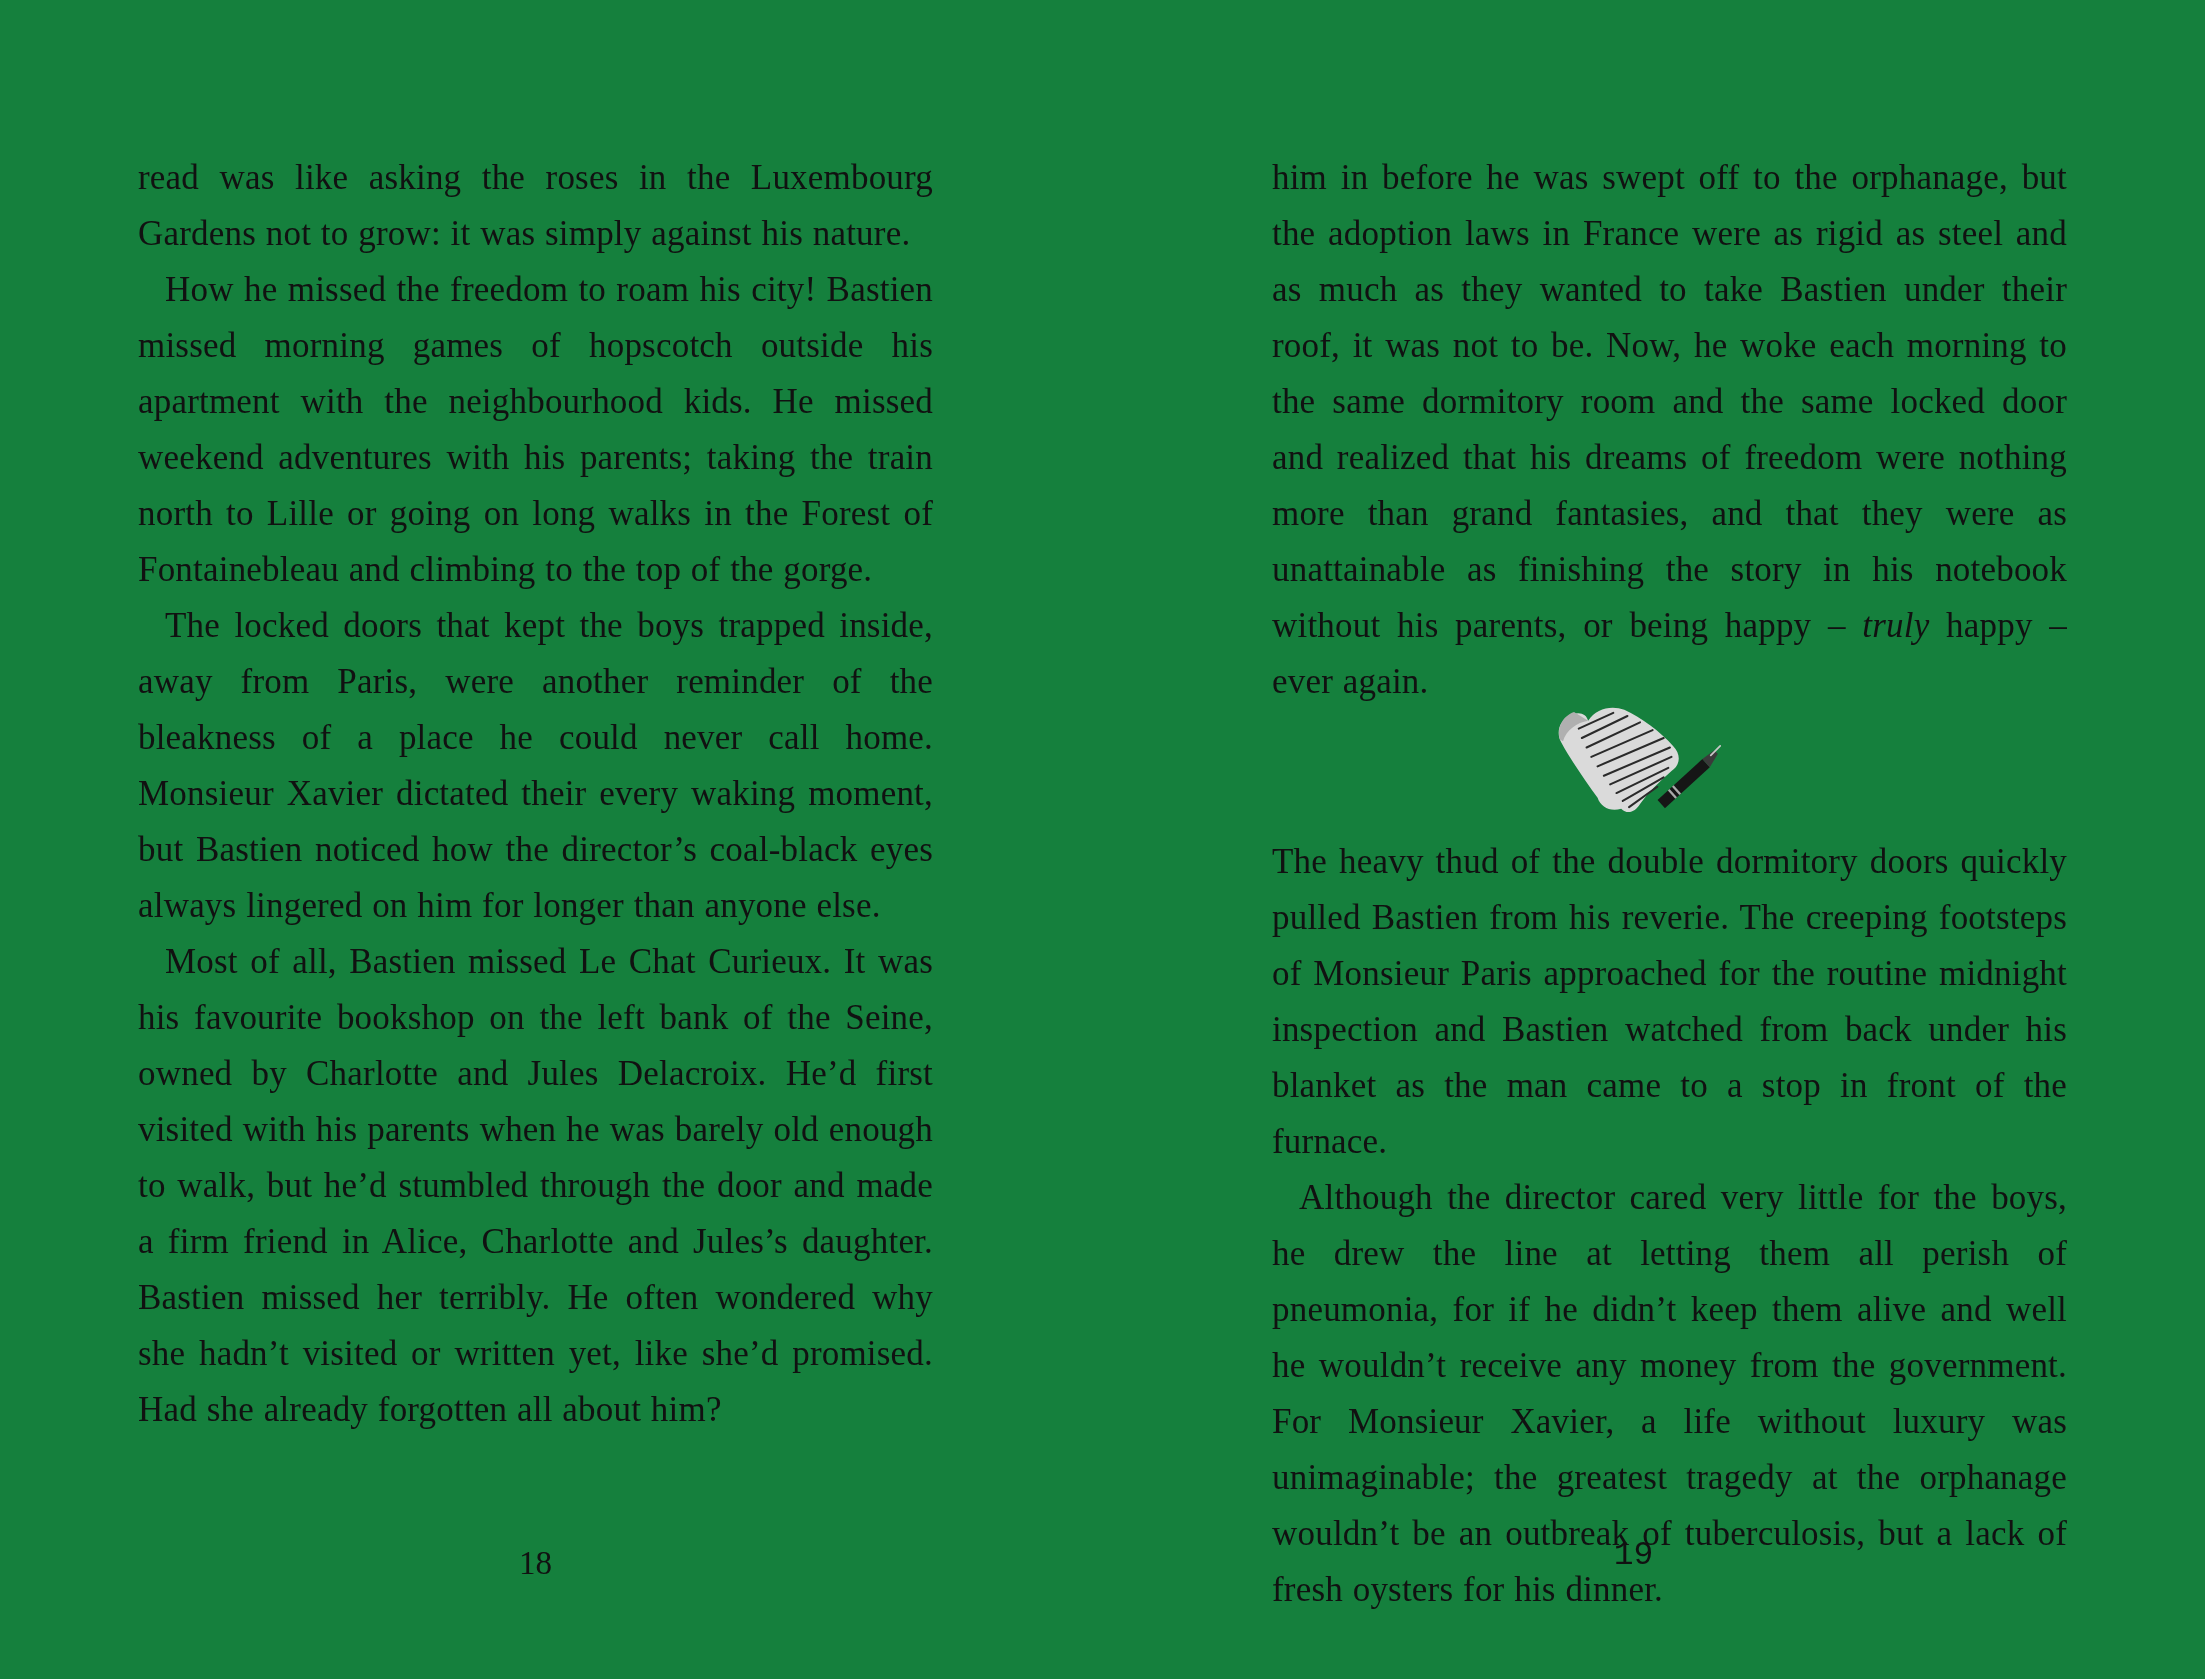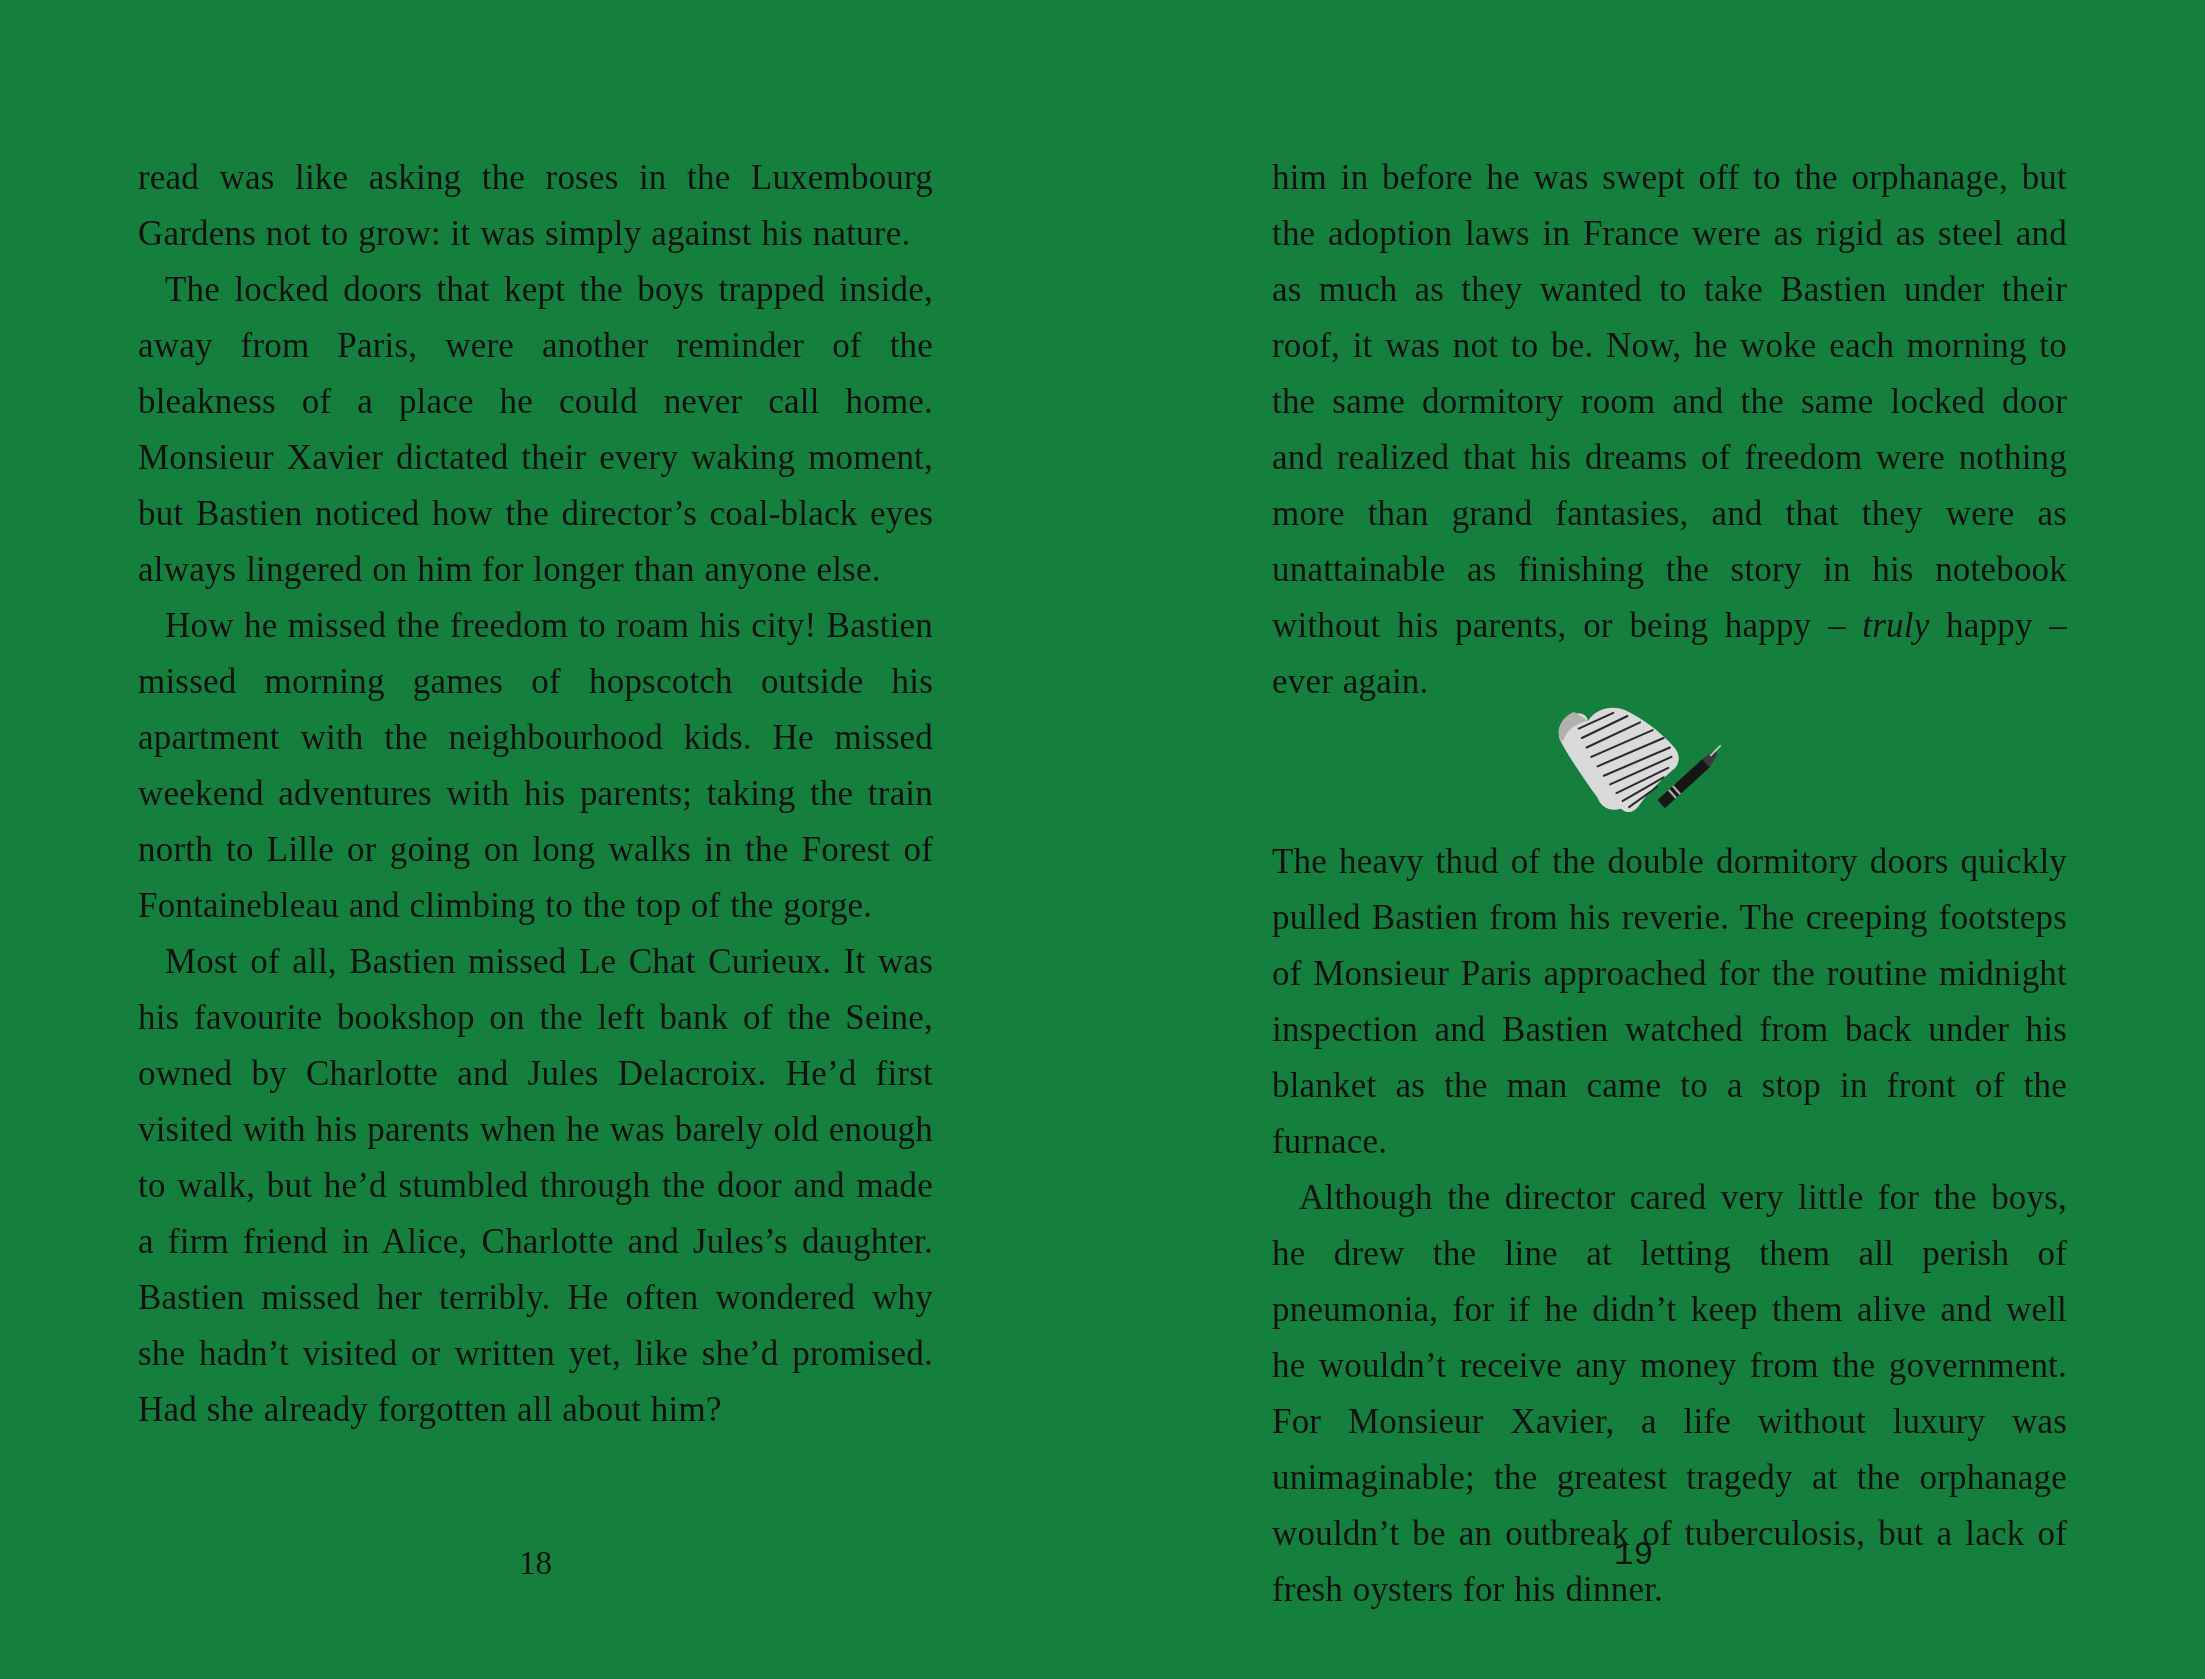--- a/index.html
+++ b/index.html
@@ -54,22 +54,22 @@
   .page-number.left  { left: 138px; margin-top: 8px; }
   .page-number.right { left: 1236px; font-family: Liberation Mono, monospace; }
 </style>
 </head>
 <body>
 
 <div class="spread">
 
   <div class="text-block left">
     <p class="para">read was like asking the roses in the Luxembourg Gardens not to grow: it was simply against his nature.</p>
+    <p class="para indent">How he missed the freedom to roam his city! Bastien missed morning games of hopscotch outside his apartment with the neighbourhood kids. He missed weekend adventures with his parents; taking the train north to Lille or going on long walks in the Forest of Fontainebleau and climbing to the top of the gorge.</p>
     <p class="para indent">The locked doors that kept the boys trapped inside, away from Paris, were another reminder of the bleakness of a place he could never call home. Monsieur Xavier dictated their every waking moment, but Bastien noticed how the director’s coal-black eyes always lingered on him for longer than anyone else.</p>
-    <p class="para indent">How he missed the freedom to roam his city! Bastien missed morning games of hopscotch outside his apartment with the neighbourhood kids. He missed weekend adventures with his parents; taking the train north to Lille or going on long walks in the Forest of Fontainebleau and climbing to the top of the gorge.</p>
     <p class="para indent">Most of all, Bastien missed Le Chat Curieux. It was his favourite bookshop on the left bank of the Seine, owned by Charlotte and Jules Delacroix. He’d first visited with his parents when he was barely old enough to walk, but he’d stumbled through the door and made a firm friend in Alice, Charlotte and Jules’s daughter. Bastien missed her terribly. He often wondered why she hadn’t visited or written yet, like she’d promised. Had she already forgotten all about him?</p>
   </div>
 
   <div class="text-block right">
     <p class="para"><span>him in before he was swept off to the orphanage, but the adoption laws in France were as rigid as steel and as much as they wanted to take Bastien under their roof, it was not to be. Now, he woke each morning to the same dormitory room and the same locked door and realized that his dreams of freedom were nothing more than grand fantasies, and that they were as unattainable as finishing the story in his notebook without his parents, or being happy – </span><span class="italic">truly</span><span> happy – ever again.</span></p>
 
     <div class="ornament-row">
       <svg width="169" height="114" viewBox="0 0 215 145" xmlns="http://www.w3.org/2000/svg">
 
         <path d="M12,48

